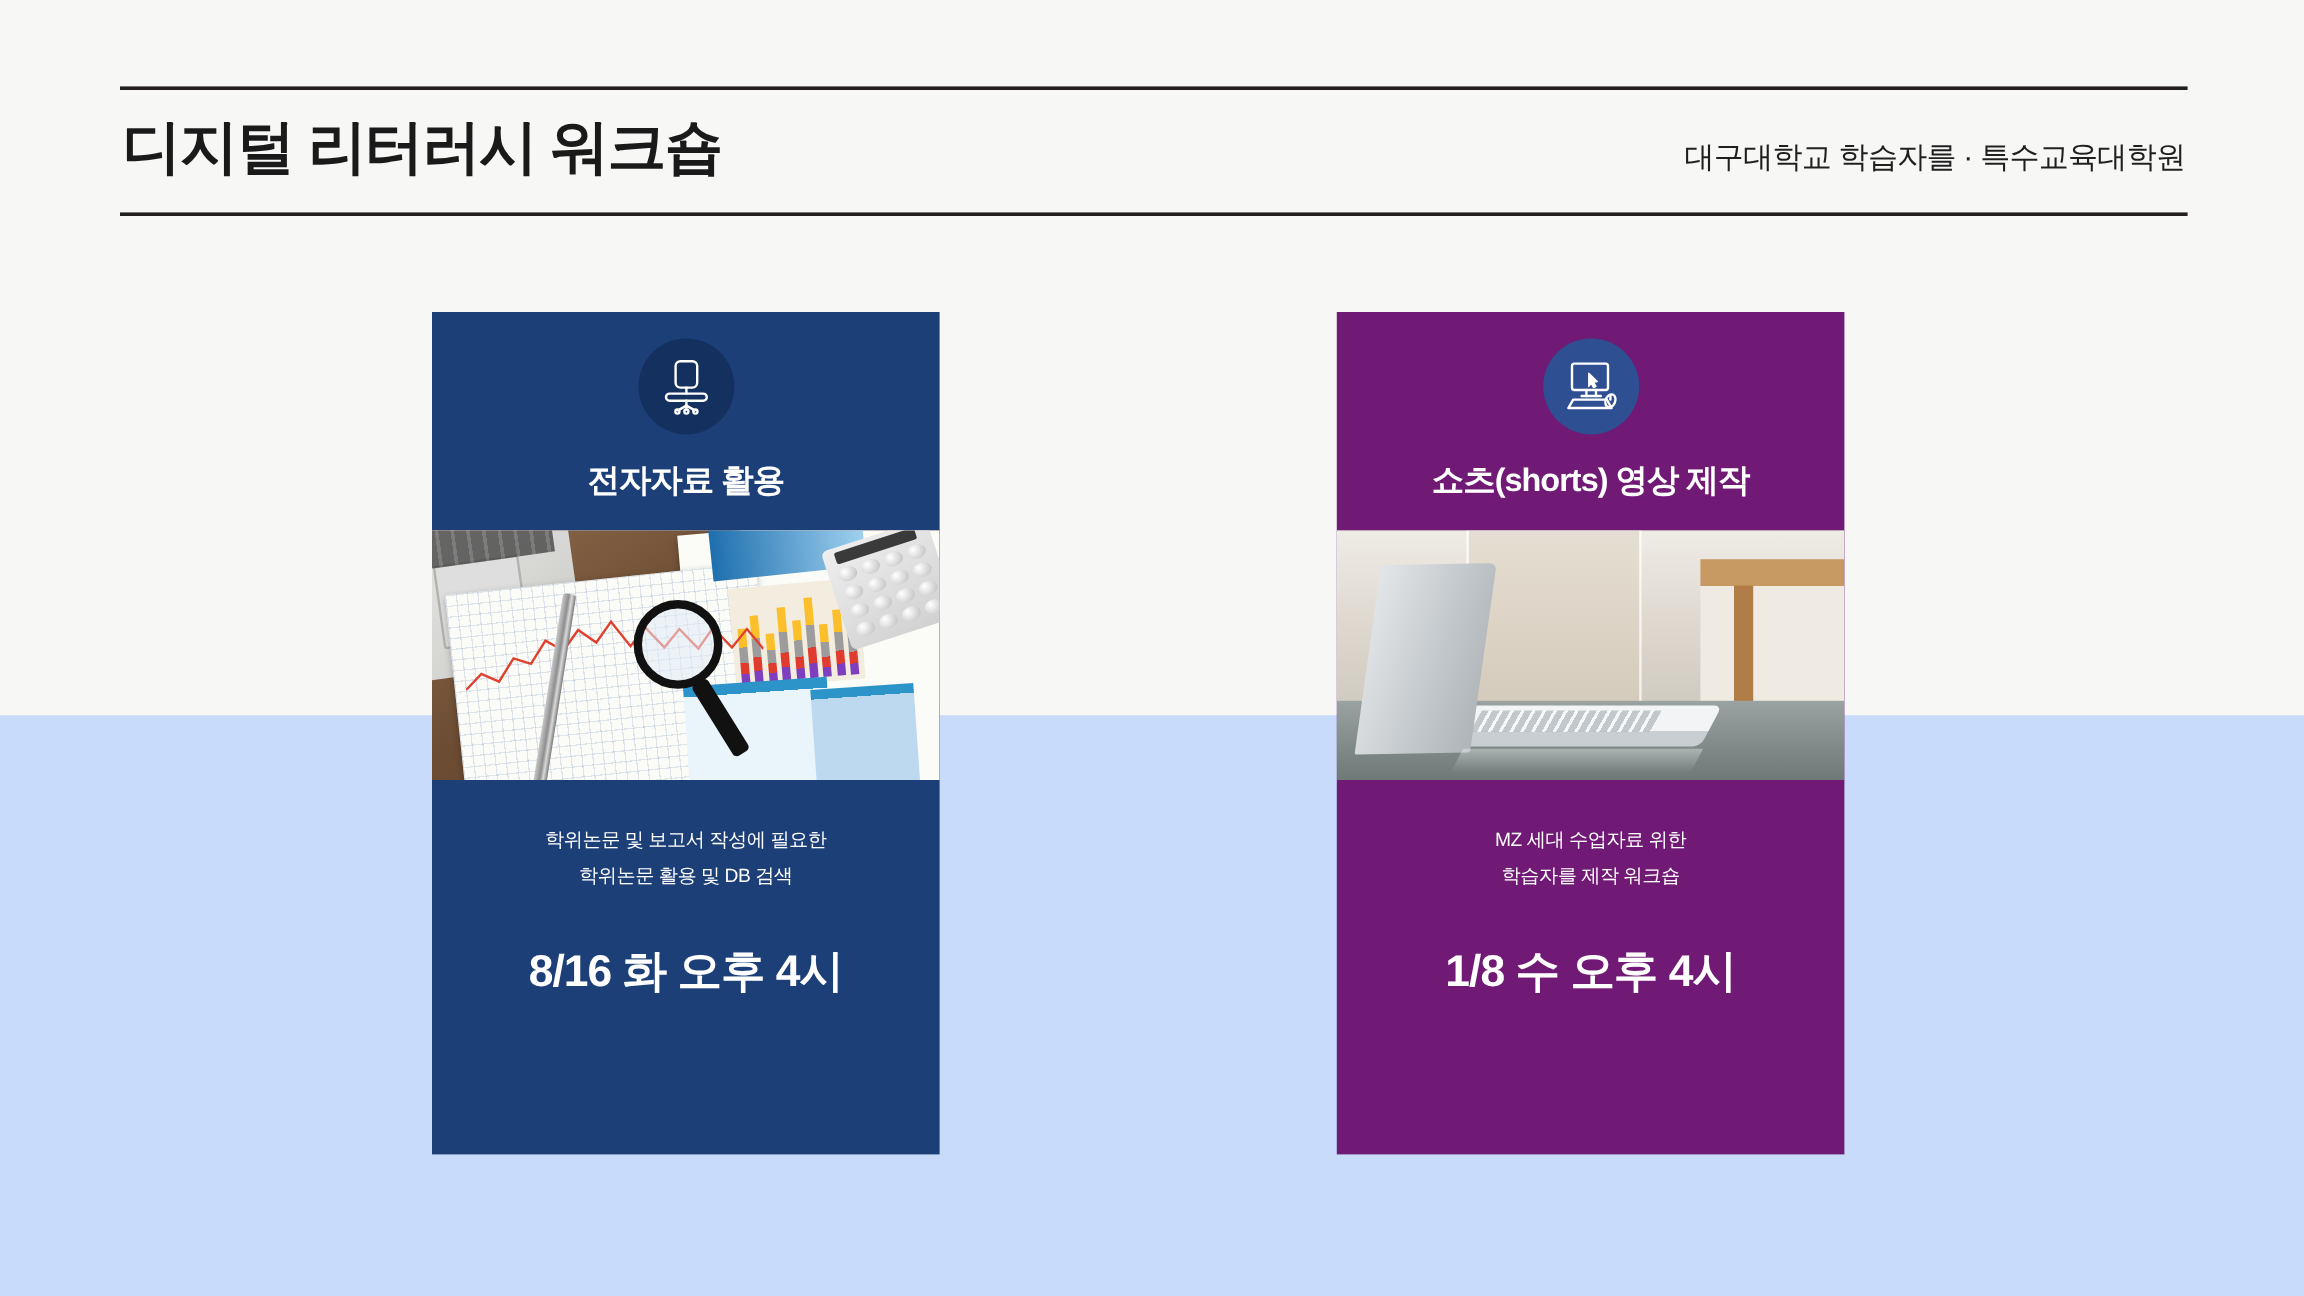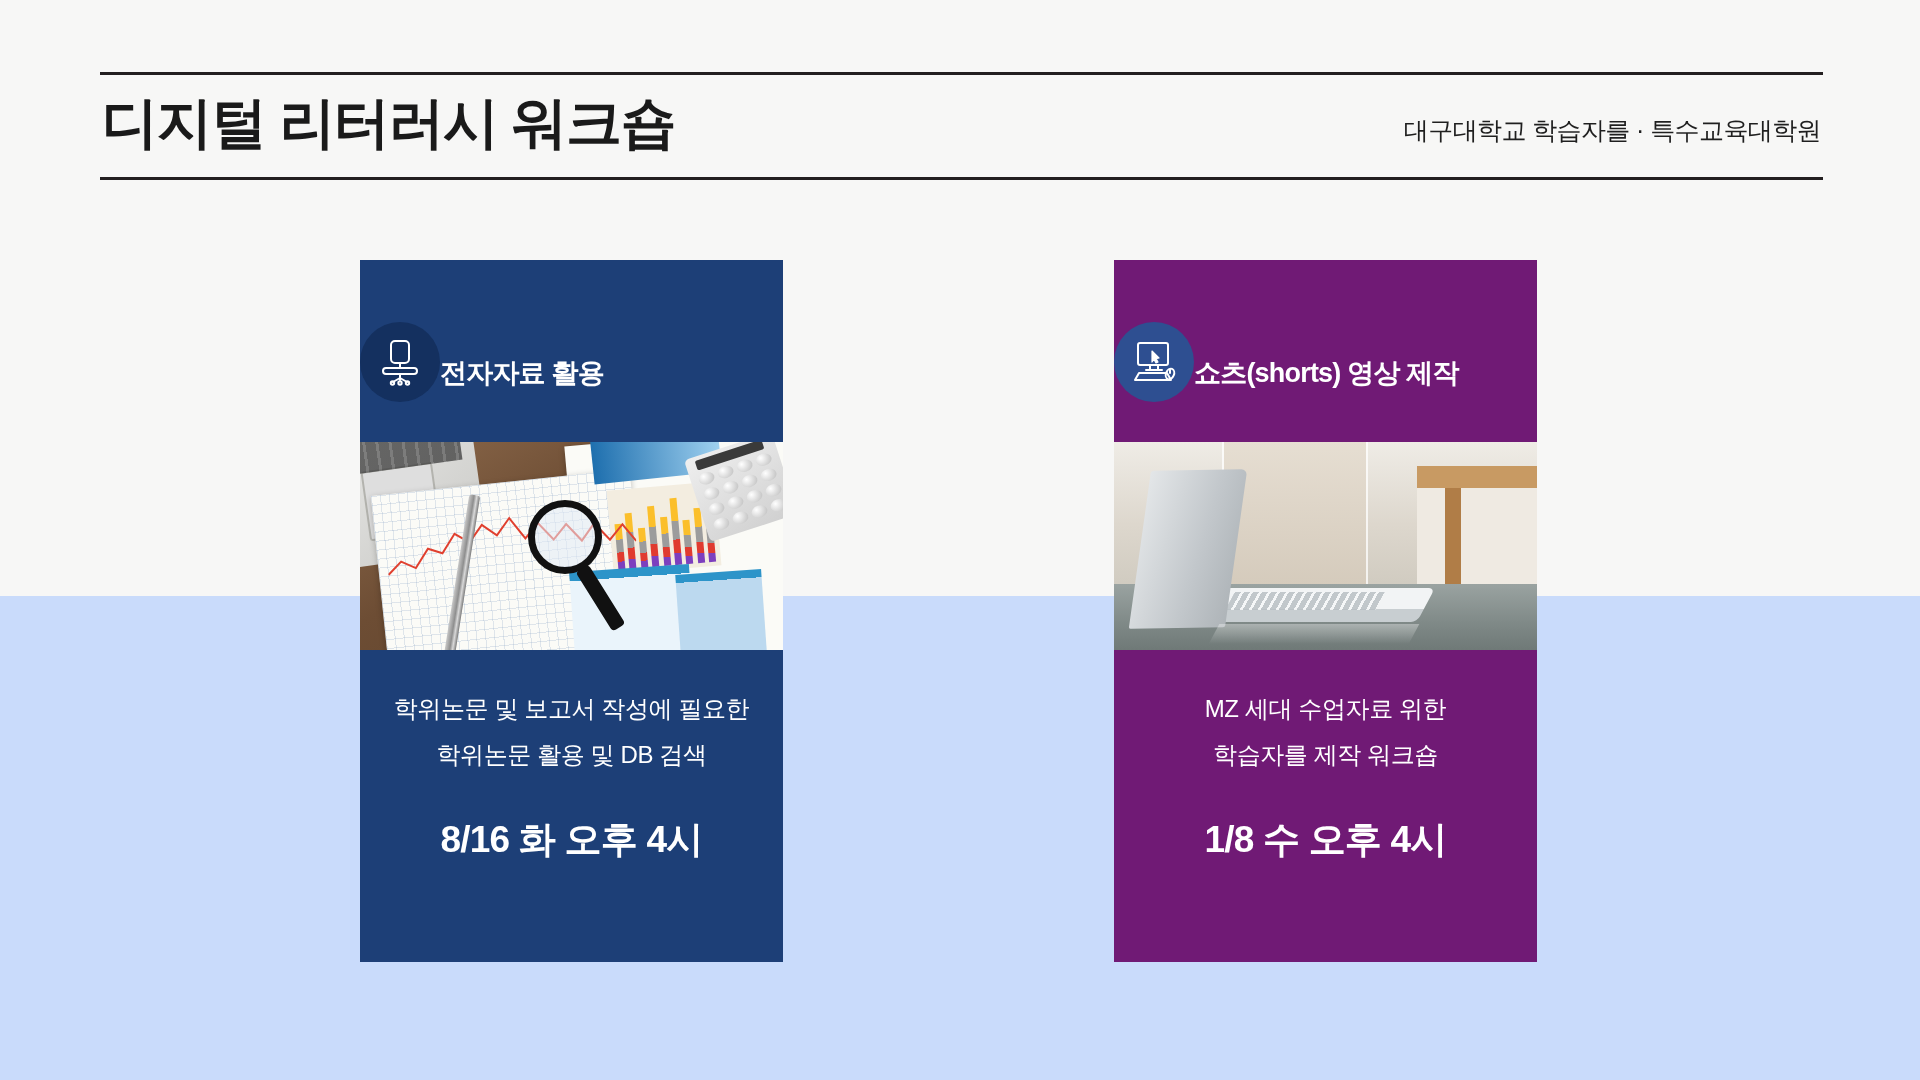--- a/index.html
+++ b/index.html
@@ -38,21 +38,21 @@
     width: 1723px;
     border-top: 3px solid #231f20;
     border-bottom: 3px solid #231f20;
     height: 108px;
     display: flex;
     align-items: center;
     justify-content: space-between;
     padding: 0 2px 6px 2px;
   }
   .header-title {
-    font-size: 56px;
+    font-size: 49px;
     font-weight: 700;
     letter-spacing: -1.5px;
     color: #1a1a1a;
     line-height: 1;
     white-space: nowrap;
   }
   .header-org {
     font-size: 25px;
     font-weight: 400;
     color: #1f1f1f;
@@ -76,21 +76,21 @@
     display: flex;
     flex-direction: column;
     overflow: hidden;
   }
   .card-1 { left: 0;    background: #1d3f77; }
   .card-2 { left: 754px; background: #701a75; }
 
   .card-head {
     height: 182px;
     display: flex;
-    flex-direction: row;
+    flex-direction: column;
     align-items: center;
     padding-top: 22px;
   }
   .icon-circle {
     width: 80px; height: 80px;
     border-radius: 50%;
     display: flex;
     align-items: center;
     justify-content: center;
     flex: 0 0 auto;
@@ -324,21 +324,21 @@
 
   
   .card-body {
     flex: 1 1 auto;
     display: flex;
     flex-direction: column;
     align-items: center;
     padding-top: 36px;
   }
   .card-desc {
-    font-size: 24px;
+    font-size: 16px;
     font-weight: 400;
     color: #ffffff;
     text-align: center;
     line-height: 1.9;
     letter-spacing: -0.4px;
   }
   .card-date {
     margin-top: 38px;
     font-size: 37px;
     font-weight: 700;

